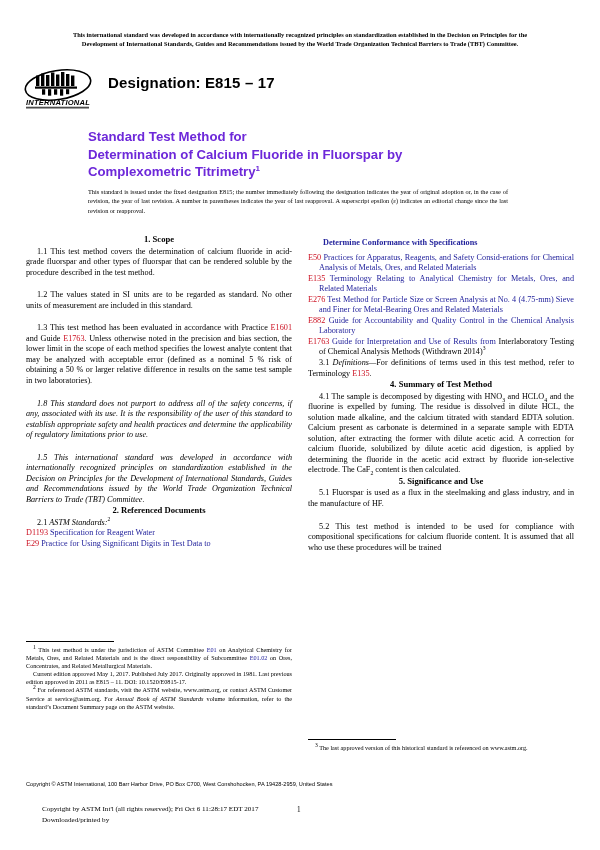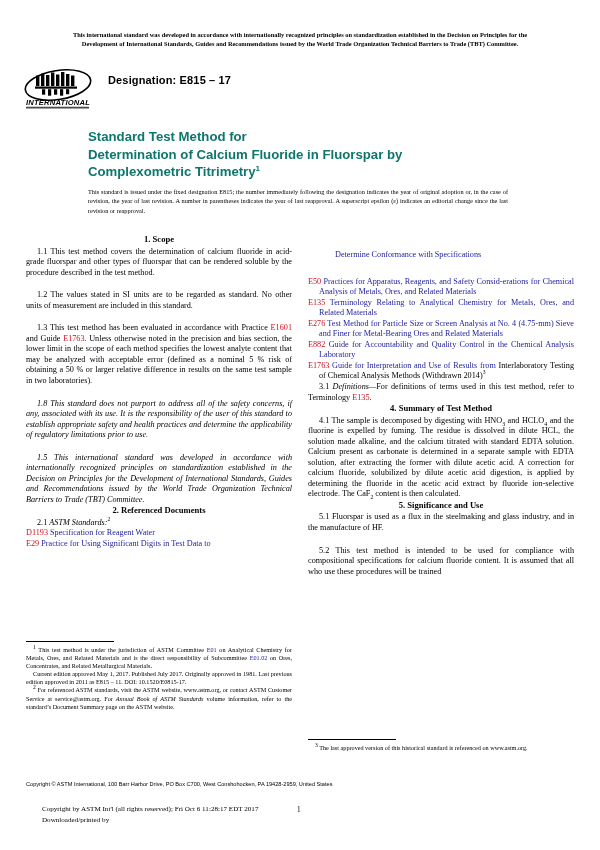--- a/index.html
+++ b/index.html
@@ -54,39 +54,39 @@
     height: 44px;
   }
   .astm-logo svg { display:block; }
 
   .designation {
     position: absolute;
     left: 86px;
     top: 8px;
     font-family: "Liberation Sans", sans-serif;
     font-weight: bold;
-    font-size: 11px;
+    font-size: 15px;
     letter-spacing: 0.15px;
     color: #000;
     white-space: nowrap;
   }
 
   
   .title-block {
     position: absolute;
     left: 88px;
     top: 128px;
     width: 420px;
   }
   .title-line {
     font-family: "Liberation Sans", sans-serif;
     font-weight: bold;
     font-size: 13.2px;
     line-height: 17.5px;
-    color: #0f766e;
+    color: #6d28d9;
   }
   .title-line sup {
     font-size: 8px;
     vertical-align: super;
     line-height: 0;
   }
 
   
   .issue-note {
     position: absolute;
@@ -135,24 +135,25 @@
   .it { font-style: italic; }
   .lnk { color: #cc1122; }
   .lnk-blue { color: #23239c; }
   .refitem {
     margin: 0;
     padding-left: 11px;
     text-indent: -11px;
     text-align: justify;
   }
   .refitem-cont {
-    margin: 16px;
+    margin: 4px;
     padding-left: 11px;
     text-indent: 0;
     text-align: justify;
+    font-weight: bold;
   }
   sup.fn { font-size: 5.6px; vertical-align: super; line-height: 0; }
   sub.sb { font-size: 5.8px; vertical-align: sub; line-height: 0; }
 
   
   .footnotes {
     position: absolute;
     width: 266px;
     font-size: 6.2px;
     line-height: 8.1px;

